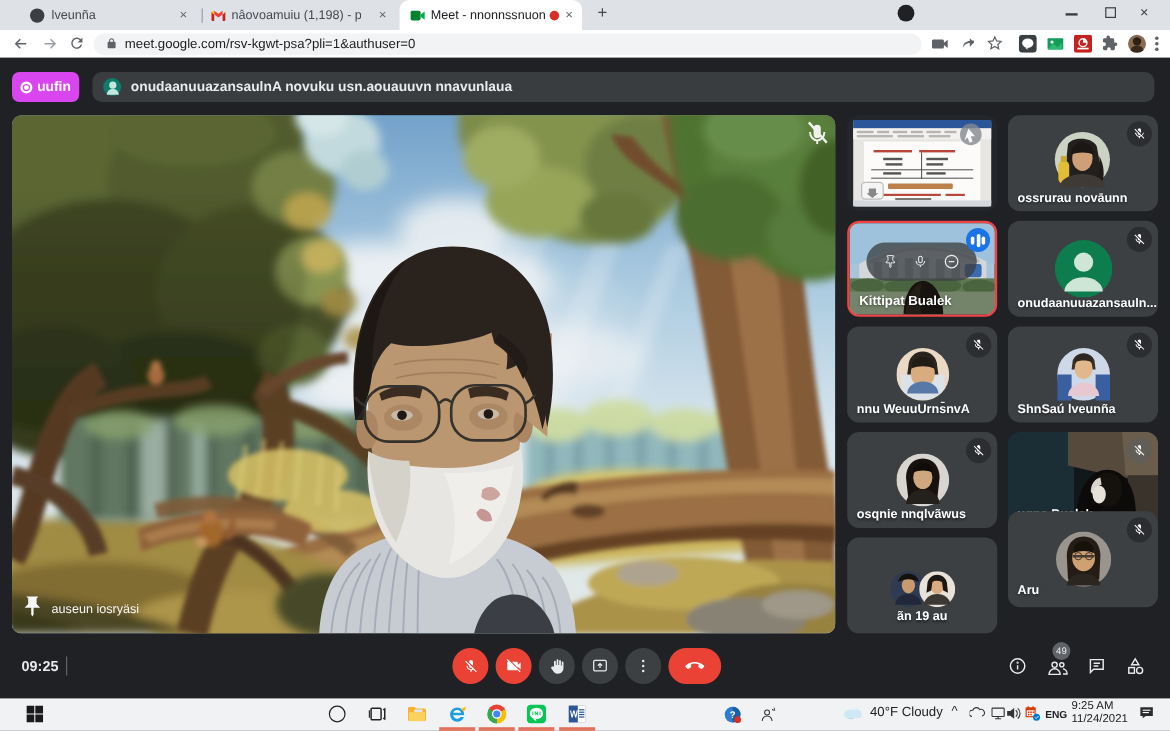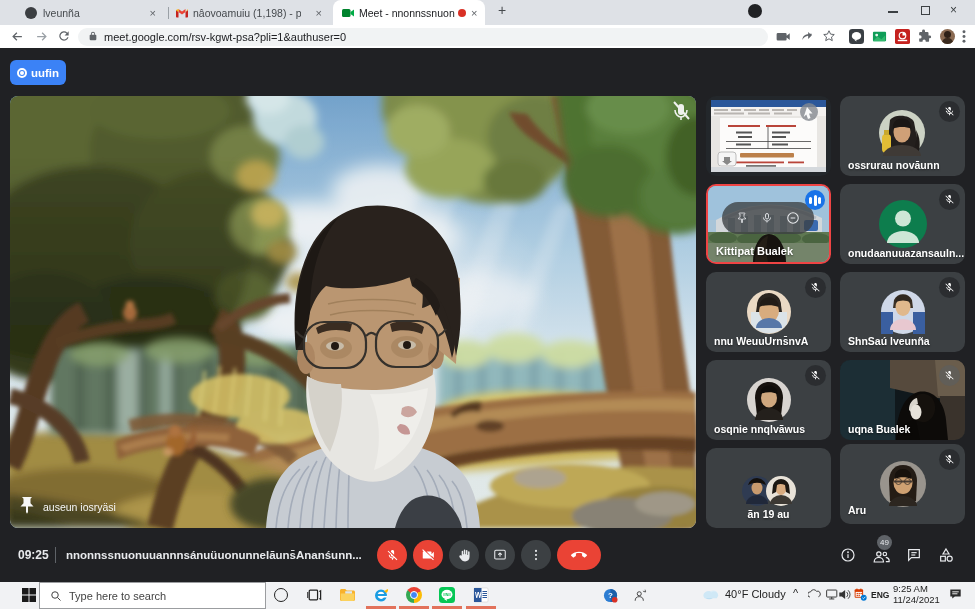--- a/index.html
+++ b/index.html
@@ -3,21 +3,21 @@
 *{margin:0;padding:0;box-sizing:border-box}
 html,body{width:975px;height:609px;overflow:hidden;font-family:"Liberation Sans",sans-serif}
 #root{position:absolute;top:0;left:0;width:975px;height:609px;background:#202124}
 #tabbar{position:absolute;top:0;left:0;width:975px;height:25px;background:#dee1e6}
 .tab{position:absolute;top:0;height:25px;color:#45494d;font-size:10.5px;display:flex;align-items:center;white-space:nowrap;overflow:hidden}
 .tab svg,.tab .ticon{flex-shrink:0}
 #tab-active{background:#fff;border-radius:8px 8px 0 0;color:#202124}
 .tclose{color:#5f6368;font-size:11px;margin-left:auto}
 #toolbar{position:absolute;top:25px;left:0;width:975px;height:23px;background:#fff}
 #urlpill{position:absolute;left:78px;top:27.5px;width:690px;height:18px;background:#f1f3f4;border-radius:9px;color:#202124;font-size:11px;line-height:18px}
-#recchip{position:absolute;left:10px;top:60px;width:56px;height:25px;background:#3b82f6;border-radius:6px;color:#fff;font-size:11.5px;font-weight:bold;display:flex;align-items:center;justify-content:center;gap:4px}
+#recchip{position:absolute;left:10px;top:60px;width:56px;height:25px;background:#d946ef;border-radius:6px;color:#fff;font-size:11.5px;font-weight:bold;display:flex;align-items:center;justify-content:center;gap:4px}
 #preschip{position:absolute;left:77px;top:60px;width:885px;height:25px;background:#3a3d40;border-radius:8px;color:#e8eaed;font-size:11.5px;font-weight:bold;display:flex;align-items:center}
 #video{position:absolute;left:10px;top:96px;width:686px;height:432px;border-radius:8px;background:#4f7fb0;filter:saturate(.82) brightness(.97)}
 .tile{position:absolute;width:125px;height:80px;background:#3c4043;border-radius:10px;overflow:hidden}
 .tname{position:absolute;left:8px;bottom:5px;color:#fff;font-size:10.5px;font-weight:bold;white-space:nowrap;text-shadow:0 1px 2px rgba(0,0,0,.5)}
 .avwrap{position:absolute;left:0;top:0;width:100%;height:100%;display:flex;align-items:center;justify-content:center}
 .mutechip{position:absolute;top:5px;right:5px;width:21px;height:21px;border-radius:50%;background:rgba(32,33,36,.6);display:flex;align-items:center;justify-content:center}
 #controls{position:absolute;left:0;top:528px;width:975px;height:54px;background:#202124}
 .cbtn{position:absolute;width:30px;height:30px;border-radius:50%;background:#3c4043;display:flex;align-items:center;justify-content:center}
 .cbtn.red{background:#ea4335}
 #taskbar{position:absolute;top:582px;left:0;width:975px;height:27px;background:#f1f2f4}
@@ -108,20 +108,24 @@
       </div>
  <svg style="position:absolute;left:962px;top:30px" width="4" height="13" viewBox="0 0 4 14" fill="#5f6368">
         <circle cx="2" cy="2" r="1.6"></circle>
         <circle cx="2" cy="7" r="1.6"></circle>
         <circle cx="2" cy="12" r="1.6"></circle>
       </svg>
 </div>
   <div id="recchip"><span style="width:10px;height:10px;border:2px solid #fff;border-radius:50%;display:inline-block;position:relative">
         <span style="position:absolute;left:1px;top:1px;width:4px;height:4px;background:#fff;border-radius:50%"></span>
       </span>uufin</div>
+  <div id="preschip"><span style="width:15px;height:15px;border-radius:50%;background:#0f7b6c;margin:0 8px 0 9px;position:relative;flex-shrink:0">
+        <span style="position:absolute;left:4.5px;top:2.5px;width:6px;height:6px;border-radius:50%;background:#c3e7de"></span>
+        <span style="position:absolute;left:2.5px;top:8.5px;width:10px;height:5px;border-radius:5px 5px 0 0;background:#c3e7de"></span>
+      </span>onudaanuuazansaulnA novuku usn.aouauuvn nnavunlaua</div>
   <svg id="video" viewBox="0 0 686 432" preserveAspectRatio="none">
 <defs>
 <linearGradient id="sky" x1="0" y1="0" x2="0" y2="1">
  <stop offset="0" stop-color="#6ea9dc"></stop>
           <stop offset="0.35" stop-color="#aed4ee"></stop>
           <stop offset="0.62" stop-color="#ddeef7"></stop>
           <stop offset="1" stop-color="#e8f1ed"></stop>
 </linearGradient>
 <radialGradient id="glow" cx="0.5" cy="0.5" r="0.5">
  <stop offset="0" stop-color="#ffffff" stop-opacity="0.85"></stop>
@@ -615,21 +619,21 @@
   <svg width="30" height="30" viewBox="0 0 30 30">
             <circle cx="15" cy="15" r="15" fill="#e8e2d8"></circle>
             <ellipse cx="15" cy="12.5" rx="5.5" ry="6.5" fill="#d8ab80"></ellipse>
             <path d="M15 3 a9 9 0 0 1 8 6 l1 9 -4 -2 -1 -7 c-3 -1.5 -6 -1.5 -8 0 l-1 7 -4 2 1 -9 a9 9 0 0 1 8 -6z" fill="#1c1712"></path>
             <path d="M4 28 a11 9 0 0 1 22 0 z" fill="#3c3833"></path>
           </svg>
  </div>
  <div class="tname" style="left:50%;transform:translateX(-50%);bottom:8px">ãn 19 au</div>
 </div>
 
-<div class="tile" style="left:840px;top:444px">
+<div class="tile" style="left:840px;top:426px">
  <div class="avwrap">
           <svg width="46" height="46" viewBox="0 0 46 46">
             <circle cx="23" cy="23" r="23" fill="#99948d"></circle>
             <path d="M23 4 c9.5 0 14 7.5 14 16 l-1 20 h-26 l-1 -20 c0 -8.5 4.5 -16 14 -16z" fill="#241c15"></path>
             <ellipse cx="23" cy="22" rx="9.5" ry="11" fill="#cfa172"></ellipse>
             <path d="M14 19.5 h18 v2 h-18z" fill="#3a322c" opacity="0.9"></path>
             <circle cx="18.5" cy="20.5" r="3" fill="none" stroke="#3a322c" stroke-width="0.8"></circle>
             <circle cx="27.5" cy="20.5" r="3" fill="none" stroke="#3a322c" stroke-width="0.8"></circle>
             <path d="M9 45 a14 10 0 0 1 28 0 z" fill="#2c2620"></path>
             <path d="M15 13 a9 9 0 0 1 16 0 l.6 5 c-5.5 -2.5 -11.6 -2.5 -17.2 0 z" fill="#17110c"></path>
@@ -639,21 +643,20 @@
           <svg width="11" height="11" viewBox="0 0 24 24" fill="#fff">
             <path d="M15 10.6V5c0-1.7-1.3-3-3-3S9 3.3 9 5v.2l6 5.4zM4.3 3 3 4.3l6 6V11c0 1.7 1.3 3 3 3 .2 0 .4 0 .6-.1l1.7 1.5c-.7.3-1.5.5-2.3.5-2.8 0-5.3-2.1-5.3-5.1H5c0 3.4 2.7 6.2 6 6.7V20h2v-2.5c.9-.1 1.8-.4 2.5-.9l4.2 4.2 1.3-1.3L4.3 3z"></path>
           </svg>
         </div>
  <div class="tname" style="bottom:8px">Aru</div>
 </div>
 </div>
   <div id="controls">
  <div style="position:absolute;left:18px;top:20px;font-size:12px;color:#e8eaed;font-weight:bold">09:25</div>
  <div style="position:absolute;left:55px;top:19px;width:1px;height:16px;background:#5f6368"></div>
- <div style="position:absolute;left:66px;top:21px;font-size:11.5px;color:#e8eaed;font-weight:bold">nnonnssnuonuuannnsánuüuonunnelāuns̄Ananśunn...</div>
  <div class="cbtn red" style="left:377px;top:12px">
         <svg width="13" height="13" viewBox="0 0 24 24" fill="#fff">
           <path d="M15 10.6V5c0-1.7-1.3-3-3-3S9 3.3 9 5v.2l6 5.4zM4.3 3 3 4.3l6 6V11c0 1.7 1.3 3 3 3 .2 0 .4 0 .6-.1l1.7 1.5c-.7.3-1.5.5-2.3.5-2.8 0-5.3-2.1-5.3-5.1H5c0 3.4 2.7 6.2 6 6.7V20h2v-2.5c.9-.1 1.8-.4 2.5-.9l4.2 4.2 1.3-1.3L4.3 3z"></path>
         </svg>
       </div>
  <div class="cbtn red" style="left:413px;top:12px">
         <svg width="14" height="14" viewBox="0 0 24 24" fill="#fff">
           <path d="M18 10.5V7c0-.55-.45-1-1-1H9.6l8.4 8.4v-1.4l4 4V6.5l-4 4zM3.3 2 2 3.3 4.7 6H4c-.55 0-1 .45-1 1v10c0 .55.45 1 1 1h13c.2 0 .4-.06.55-.17L20.7 21l1.3-1.3L3.3 2z"></path>
         </svg>
       </div>
@@ -697,24 +700,20 @@
           <line x1="8" y1="8.5" x2="16" y2="8.5"></line>
           <line x1="8" y1="12" x2="14" y2="12"></line>
         </svg></div>
  <div style="position:absolute;left:938px;top:19px"><svg width="16" height="16" viewBox="0 0 24 24" fill="none" stroke="#e8eaed" stroke-width="1.8">
           <path d="M12 3 l4.5 7.5 h-9 z"></path>
           <rect x="4" y="14" width="7" height="7"></rect>
           <circle cx="17.5" cy="17.5" r="3.8"></circle>
         </svg></div>
 </div>
   <div id="taskbar"></div>
-  <div id="searchbox"><svg style="margin:0 7px 0 10px" width="12" height="12" viewBox="0 0 24 24" fill="none" stroke="#444" stroke-width="2">
-        <circle cx="10" cy="10" r="6.5"></circle>
-        <line x1="15" y1="15" x2="21" y2="21"></line>
-      </svg>Type here to search</div>
   <div id="tbicons">
  <svg class="tbicon" style="left:22px;top:588px" width="14" height="14" viewBox="0 0 16 16">
         <path fill="#1a1a1a" d="M0 0 h7.5 v7.5 h-7.5 z M8.5 0 h7.5 v7.5 h-7.5 z M0 8.5 h7.5 v7.5 h-7.5 z M8.5 8.5 h7.5 v7.5 h-7.5 z"></path>
       </svg>
  <div class="tbicon" style="left:274px;top:588px;width:14px;height:14px;border-radius:50%;border:1.8px solid #222"></div>
  <svg class="tbicon" style="left:307px;top:588px" width="15" height="14" viewBox="0 0 17 16" fill="none" stroke="#222" stroke-width="1.4">
         <rect x="2.5" y="2.5" width="9.5" height="11" rx="1"></rect>
         <path d="M14 4 l1.5 -.8 v9.6 l-1.5 -.8"></path>
         <path d="M0.8 4.5 v7" stroke-width="1.2"></path>
       </svg>

